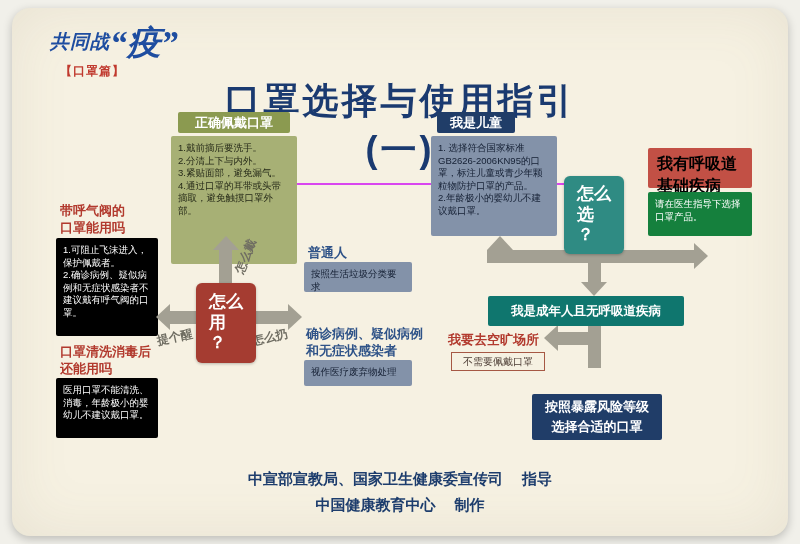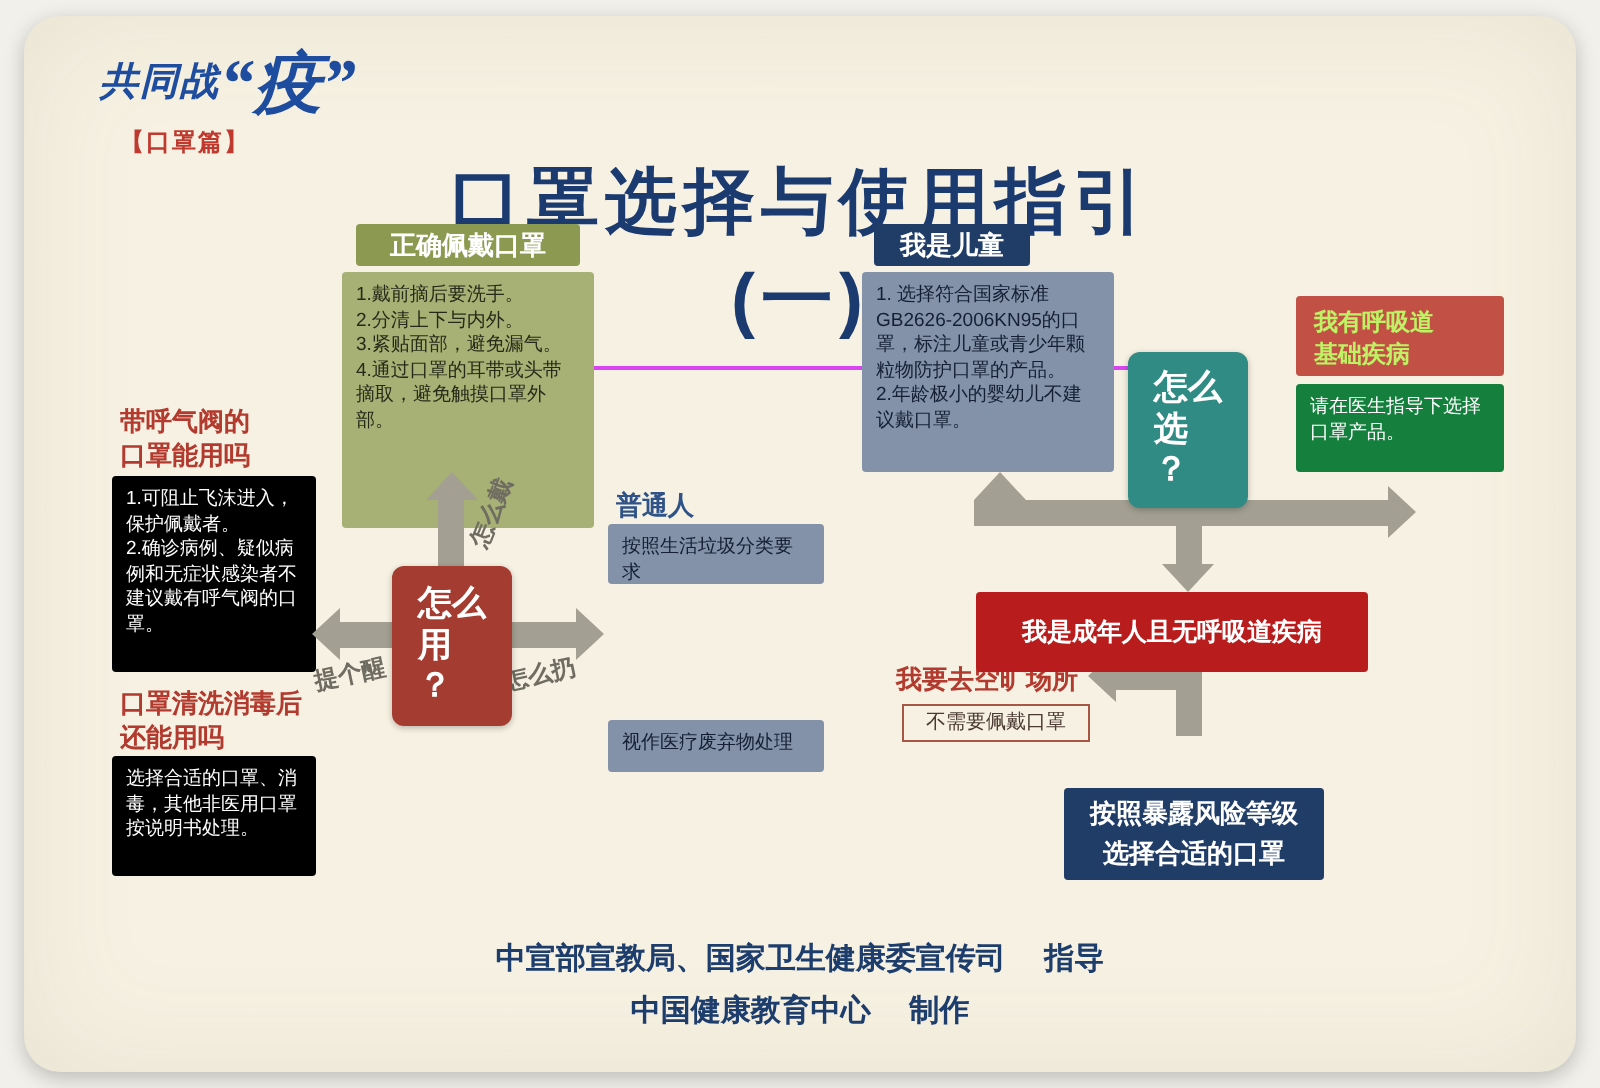--- a/index.html
+++ b/index.html
@@ -37,37 +37,37 @@
 
   .green-h { background:#8b9a50; }
   .green-b { background:#a7b075; color:#262a18; }
   .navy-h  { background:#203d68; }
   .blue-b  { background:#8392a9; color:#141f33; }
   .red-t   { color:#b23a2e; }
   .red-b   { background:#000000; color:#fff; }
   .blue-t  { color:#2f5388; }
 
   .resp-h {
-    position:absolute; background:#c25045; color:#bef264; font-weight:bold; font-size:12px;
+    position:absolute; background:#c25045; color:#000000; font-weight:bold; font-size:16px;
     line-height:1.35; padding:5px 9px; white-space:pre-line; border-radius:2px;
   }
   .resp-b { background:#15803d; color:#fff; }
 
   .decision {
     position:absolute; color:#fff; font-weight:bold; font-size:17px; text-align:left;
     white-space:pre-line; line-height:1.2; border-radius:6px;
     display:flex; align-items:center; justify-content:center; z-index:3;
     box-shadow:0 1px 3px rgba(0,0,0,.25);
   }
   .use-box { background:#a53c31; left:196px; top:283px; width:60px; height:80px; }
   .choose-box { background:#2f8b83; left:564px; top:176px; width:60px; height:78px; }
 
   .purple-box {
-    position:absolute; left:488px; top:296px; width:196px; height:40px; z-index:2;
-    background:#b91c1c; color:#fff; font-weight:bold; font-size:12.5px;
+    position:absolute; left:488px; top:296px; width:196px; height:30px; z-index:2;
+    background:#0f766e; color:#fff; font-weight:bold; font-size:12.5px;
     display:flex; align-items:center; justify-content:center; border-radius:2px;
   }
   .navy-action {
     position:absolute; left:532px; top:394px; width:130px; height:46px;
     background:#203d68; color:#fff; font-weight:bold; font-size:13px; text-align:center;
     white-space:pre-line; line-height:1.55; display:flex; align-items:center; justify-content:center;
     border-radius:2px;
   }
   .open-title { position:absolute; left:448px; top:331px; font-weight:bold; font-size:13px; color:#b23a2e; }
   .noneed {
@@ -114,24 +114,26 @@
 基础疾病</div>
   <div class="bodybox resp-b" style="left:648px; top:192px; width:104px; height:44px;">请在医生指导下选择口罩产品。</div>
 
   <div class="rtitle red-t" style="left:60px; top:203px;">带呼气阀的
 口罩能用吗</div>
   <div class="bodybox red-b" style="left:56px; top:238px; width:102px; height:98px;">1.可阻止飞沫进入，保护佩戴者。
 2.确诊病例、疑似病例和无症状感染者不建议戴有呼气阀的口罩。</div>
 
   <div class="rtitle red-t" style="left:60px; top:344px;">口罩清洗消毒后
 还能用吗</div>
-  <div class="bodybox red-b" style="left:56px; top:378px; width:102px; height:60px;">选择合适的口罩、消毒，其他非医用口罩按说明书处理。</div>
+  <div class="bodybox red-b" style="left:56px; top:378px; width:102px; height:60px;">医用口罩不能清洗、消毒，年龄极小的婴幼儿不建议戴口罩。</div>
 
   <div class="rtitle blue-t" style="left:308px; top:245px;">普通人</div>
   <div class="bodybox blue-b" style="left:304px; top:262px; width:108px; height:30px;">按照生活垃圾分类要求</div>
+  <div class="rtitle blue-t" style="left:306px; top:326px;">确诊病例、疑似病例
+和无症状感染者</div>
   <div class="bodybox blue-b" style="left:304px; top:360px; width:108px; height:26px;">视作医疗废弃物处理</div>
 
   <div class="decision use-box">怎么
 用
 ？</div>
 
   <div class="bar" style="left:219px; top:250px; width:13px; height:33px;"></div>
   <div class="tri tri-up" style="left:213px; top:236px;"></div>
   <div class="lbl" style="left:228px; top:248px; transform:rotate(-68deg);">怎么戴</div>
 

